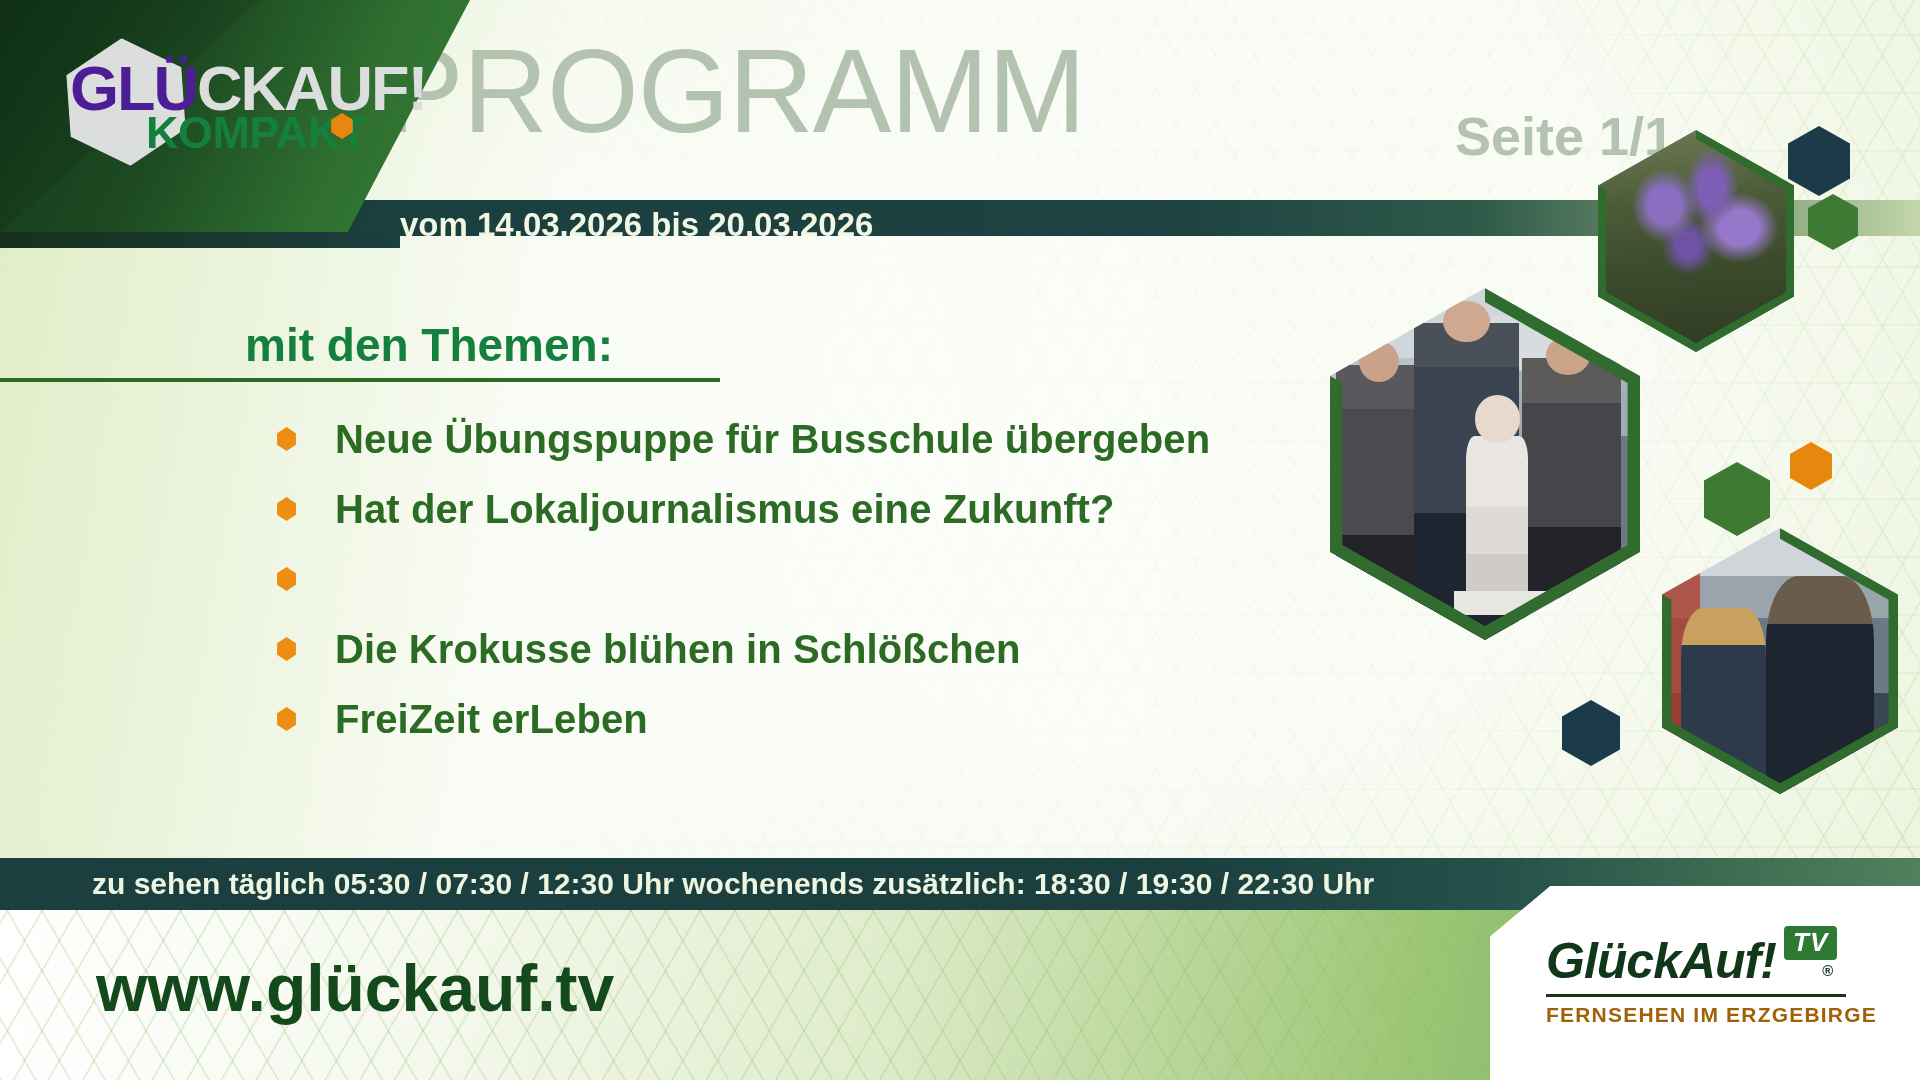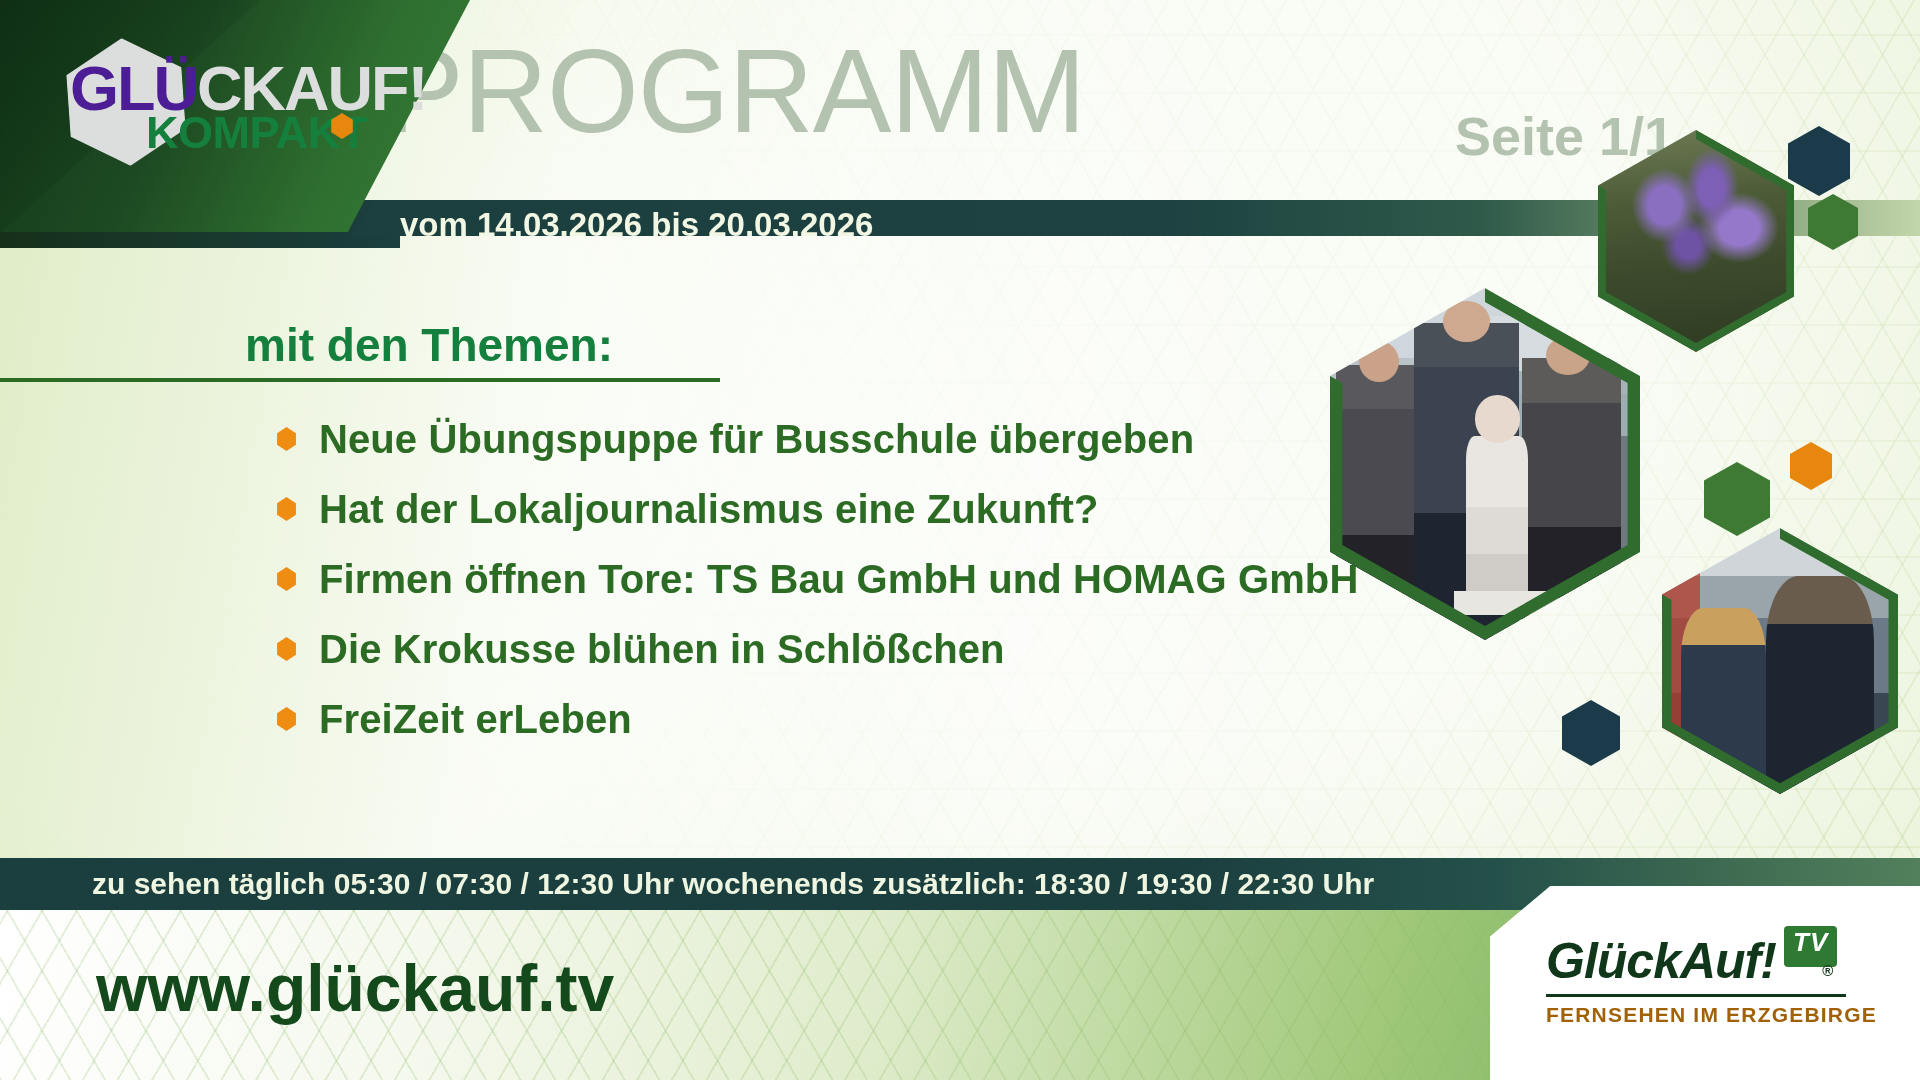--- a/index.html
+++ b/index.html
@@ -91,21 +91,21 @@
   .themen{
     position:absolute; left:245px; top:318px; z-index:8;
     font-size:46px; font-weight:700; color:#15803d; white-space:nowrap;
   }
   .themen-rule{
     position:absolute; left:0; top:378px; width:720px; height:4px; z-index:8;
     background:#2b6b24;
   }
   .topics{ position:absolute; left:276px; top:404px; z-index:8; }
   .topic{
-    display:flex; align-items:center; height:70px; white-space:nowrap;
+    display:flex; align-items:center; height:70px; white-space:nowrap;gap:16px;
   }
   .bullet{
     width:21px; height:24px; margin-right:22px; flex:none;
     background:#ef8c12;
     clip-path:polygon(50% 0,95% 26%,95% 74%,50% 100%,5% 74%,5% 26%);
   }
   .topic-label{
     font-size:40px; font-weight:700; color:#2c6b24; letter-spacing:.1px;
   }
 
@@ -212,21 +212,21 @@
   }
   .badge-wrap{ position:absolute; left:56px; top:46px; }
   .badge-main{
     font-size:50px; font-weight:700; color:#11371a; letter-spacing:-1px;
     font-style:italic; white-space:nowrap;
   }
   .badge-main .exc{ color:#11371a; }
   .badge-tv{
     position:absolute; left:238px; top:-6px;
     font-size:26px; font-weight:700; color:#ffffff; background:#2f7a32;
-    padding:1px 9px 9px; border-radius:4px; letter-spacing:1px;
+    padding:1px 9px 2px; border-radius:4px; letter-spacing:1px;
   }
   .badge-reg{ position:absolute; left:276px; top:30px; font-size:15px; color:#11371a; }
   .badge-sub{
     margin-top:6px; font-size:21px; font-weight:700; color:#a16207;
     letter-spacing:1.2px; white-space:nowrap;
   }
   .badge-rule{ width:300px; height:3px; background:#11371a; margin-top:4px; }
 </style>
 </head>
 <body>
@@ -263,21 +263,20 @@
     <div class="topic">
       <span class="bullet"></span>
       <span class="topic-label">Neue Übungspuppe für Busschule übergeben</span>
     </div>
     <div class="topic">
       <span class="bullet"></span>
       <span class="topic-label">Hat der Lokaljournalismus eine Zukunft?</span>
     </div>
     <div class="topic">
       <span class="bullet"></span>
-      <span class="topic-label">Firmen öffnen Tore: TS Bau GmbH und HOMAG GmbH</span>
     </div>
     <div class="topic">
       <span class="bullet"></span>
       <span class="topic-label">Die Krokusse blühen in Schlößchen</span>
     </div>
     <div class="topic">
       <span class="bullet"></span>
       <span class="topic-label">FreiZeit erLeben</span>
     </div>
   </div>

